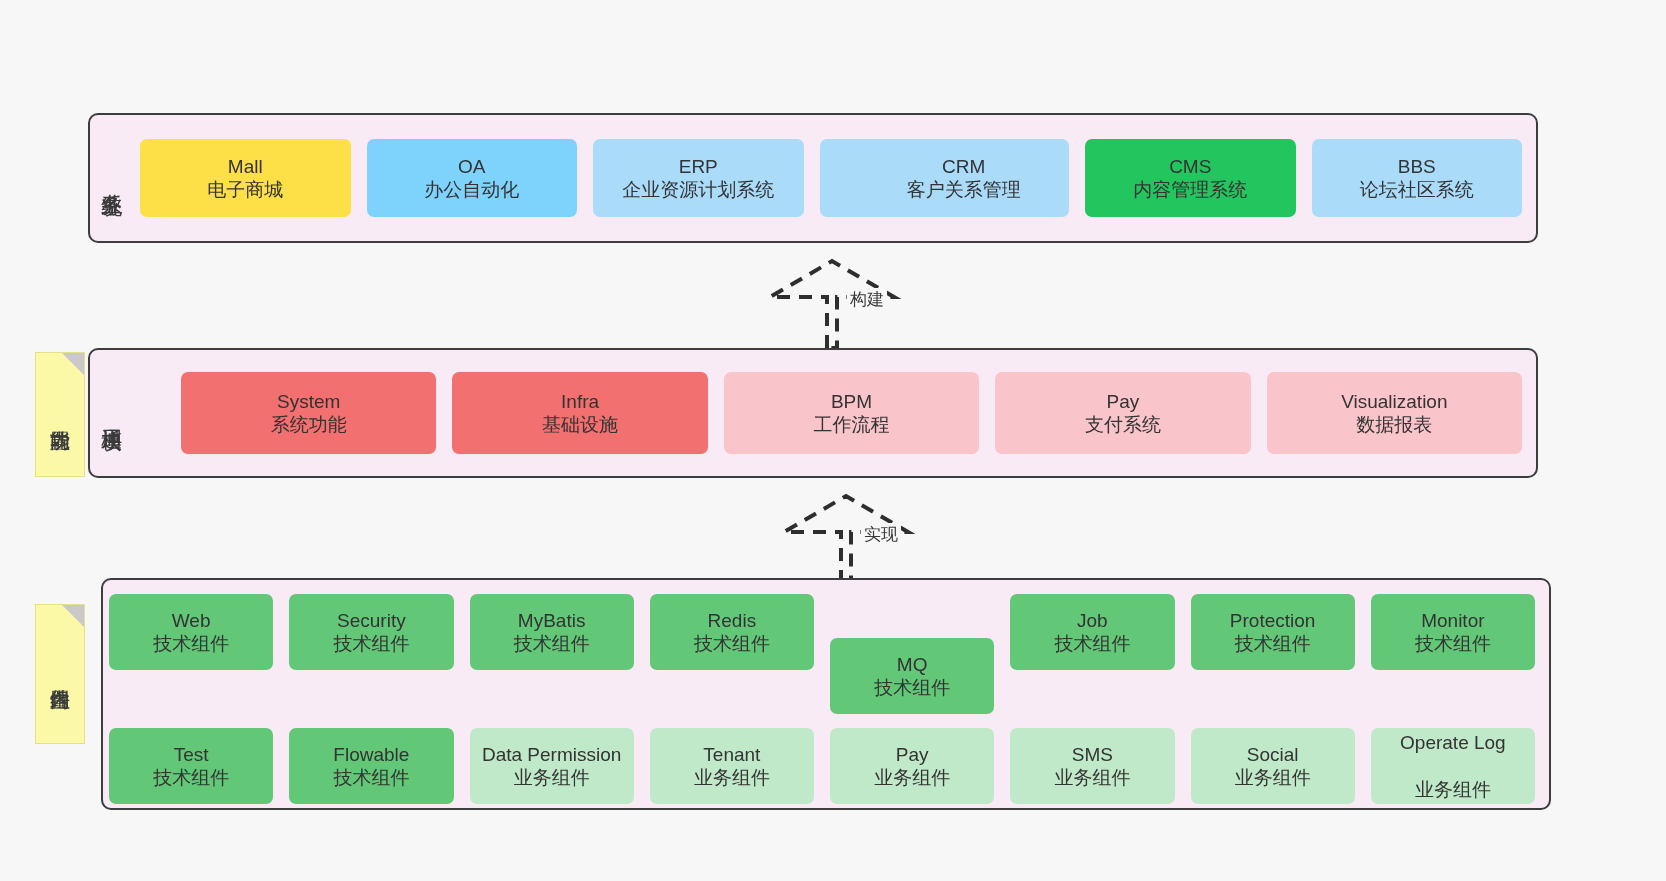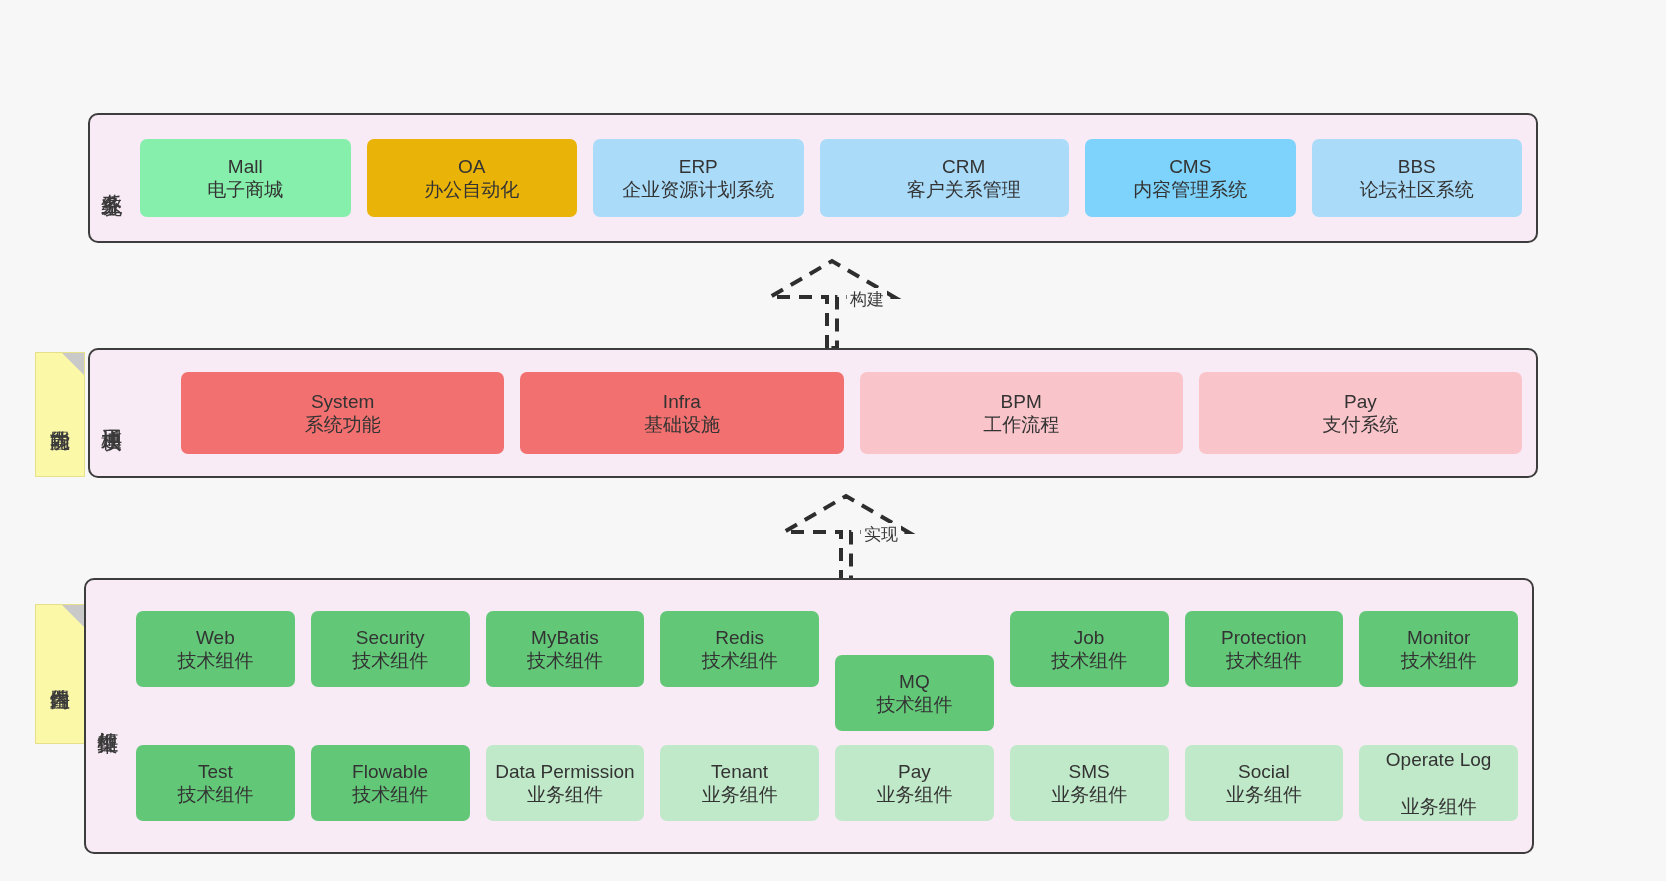--- a/index.html
+++ b/index.html
@@ -133,37 +133,37 @@
 </style>
 </head>
 <body>
 
 <div id="canvas">
 
   <div class="layer" id="layer-business" style="left:88px; top:113px; width:1450px; height:130px;">
     <div class="layer-title">业务系统</div>
     <div class="layer-body">
 
-      <div class="card h-biz" style="background:#86efac;">
+      <div class="card h-biz" style="background:#fde047;">
         <span class="ttl">Mall</span>
         <span class="sub">电子商城</span>
       </div>
-      <div class="card h-biz" style="background:#eab308;">
+      <div class="card h-biz" style="background:#7dd3fc;">
         <span class="ttl">OA</span>
         <span class="sub">办公自动化</span>
       </div>
       <div class="card h-biz" style="background:#aadcfa;">
         <span class="ttl">ERP</span>
         <span class="sub">企业资源计划系统</span>
       </div>
       <div class="card h-biz" style="background:#aadcfa;padding-left:45px;">
         <span class="ttl">CRM</span>
         <span class="sub">客户关系管理</span>
       </div>
-      <div class="card h-biz" style="background:#7dd3fc;">
+      <div class="card h-biz" style="background:#22c55e;">
         <span class="ttl">CMS</span>
         <span class="sub">内容管理系统</span>
       </div>
       <div class="card h-biz" style="background:#aadcfa;">
         <span class="ttl">BBS</span>
         <span class="sub">论坛社区系统</span>
       </div>
 
     </div>
   </div>
@@ -193,37 +193,41 @@
         <span class="sub">基础设施</span>
       </div>
       <div class="card h-mod" style="background:#fac5ca;">
         <span class="ttl">BPM</span>
         <span class="sub">工作流程</span>
       </div>
       <div class="card h-mod" style="background:#fac5ca;">
         <span class="ttl">Pay</span>
         <span class="sub">支付系统</span>
       </div>
+      <div class="card h-mod" style="background:#fac5ca;">
+        <span class="ttl">Visualization</span>
+        <span class="sub">数据报表</span>
+      </div>
 
     </div>
   </div>
 
   <div class="arrow-wrap" style="left:766px; top:490px; width:160px; height:95px;">
     <svg width="160" height="95" viewBox="0 0 160 95">
       <path d="M 75 93 L 75 42 L 18 42 L 80 6 L 142 42 L 85 42 L 85 93 Z" fill="none" stroke="#2e2e2e" stroke-width="4" stroke-dasharray="13 9" stroke-linejoin="miter"></path>
     </svg>
     <span class="arrow-label" style="left:63px; top:33px;">实现</span>
   </div>
 
   <div class="note" style="left:35px; top:604px; width:50px; height:140px;">
     <span class="fold"></span>
     <span>内置组件</span>
   </div>
 
-  <div class="layer" id="layer-framework" style="left:84px; top:578px; width:1450px; height:276px;">
+  <div class="layer" id="layer-framework" style="left:101px; top:578px; width:1450px; height:232px;flex-direction:column;">
     <div class="layer-title">框架组件</div>
     <div class="layer-body two-rows">
 
       <div class="row">
         <div class="card h-comp" style="background:#62c878;">
           <span class="ttl">Web</span>
           <span class="sub">技术组件</span>
         </div>
         <div class="card h-comp" style="background:#62c878;">
           <span class="ttl">Security</span>

